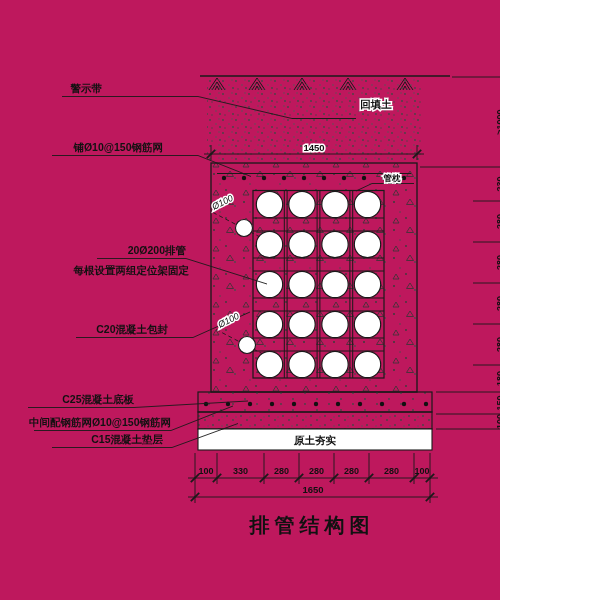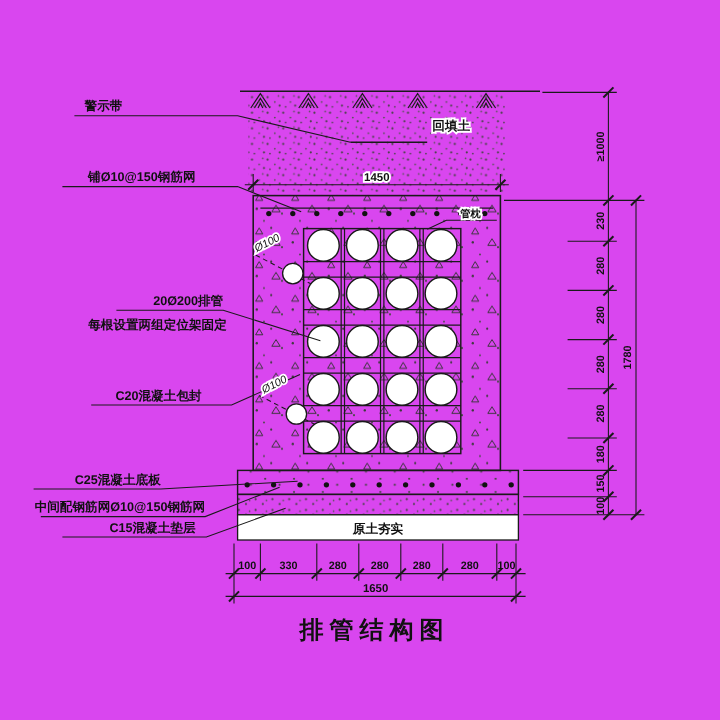--- a/index.html
+++ b/index.html
@@ -1,16 +1,16 @@
 <!DOCTYPE html>
 <html><head>
 <meta charset="utf-8">
 <style>
   html,body{margin:0;padding:0;background:#ffffff;}
-  .stage{position:relative;width:600px;height:600px;background:#d946ef;overflow:hidden;}
+  .stage{position:relative;width:500px;height:600px;background:#be185d;overflow:hidden;}
   svg text{font-family:"Liberation Sans","DejaVu Sans",sans-serif;fill:#111;}
   .lbl{font-size:10.5px;font-weight:bold;}
   .dim{font-size:9px;font-weight:600;}
   .dimB{font-size:9.5px;font-weight:600;}
   .small{font-size:8.5px;font-weight:bold;}
   .phi{font-size:9px;font-style:italic;}
   .ttl{font-size:20px;font-weight:bold;letter-spacing:5px;}
   .halo{paint-order:stroke;stroke:#ffffff;stroke-width:3px;}
 </style>
 </head>

